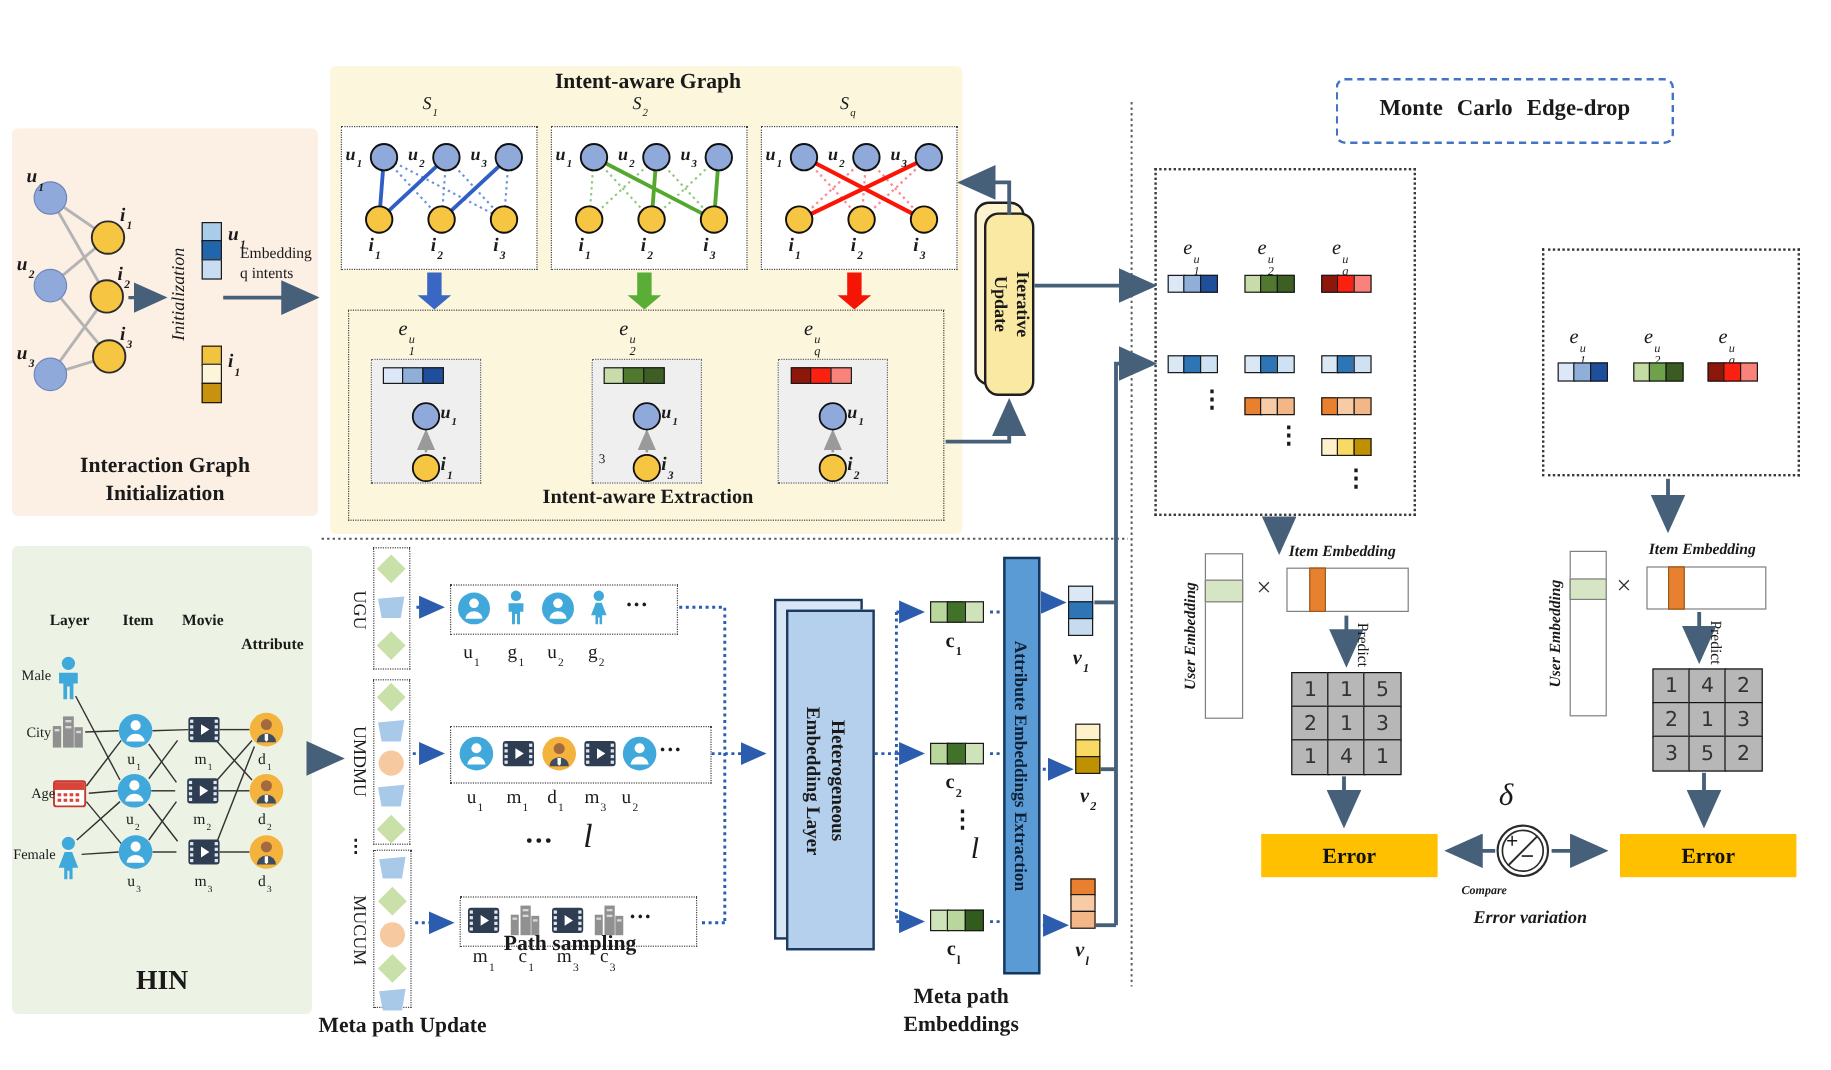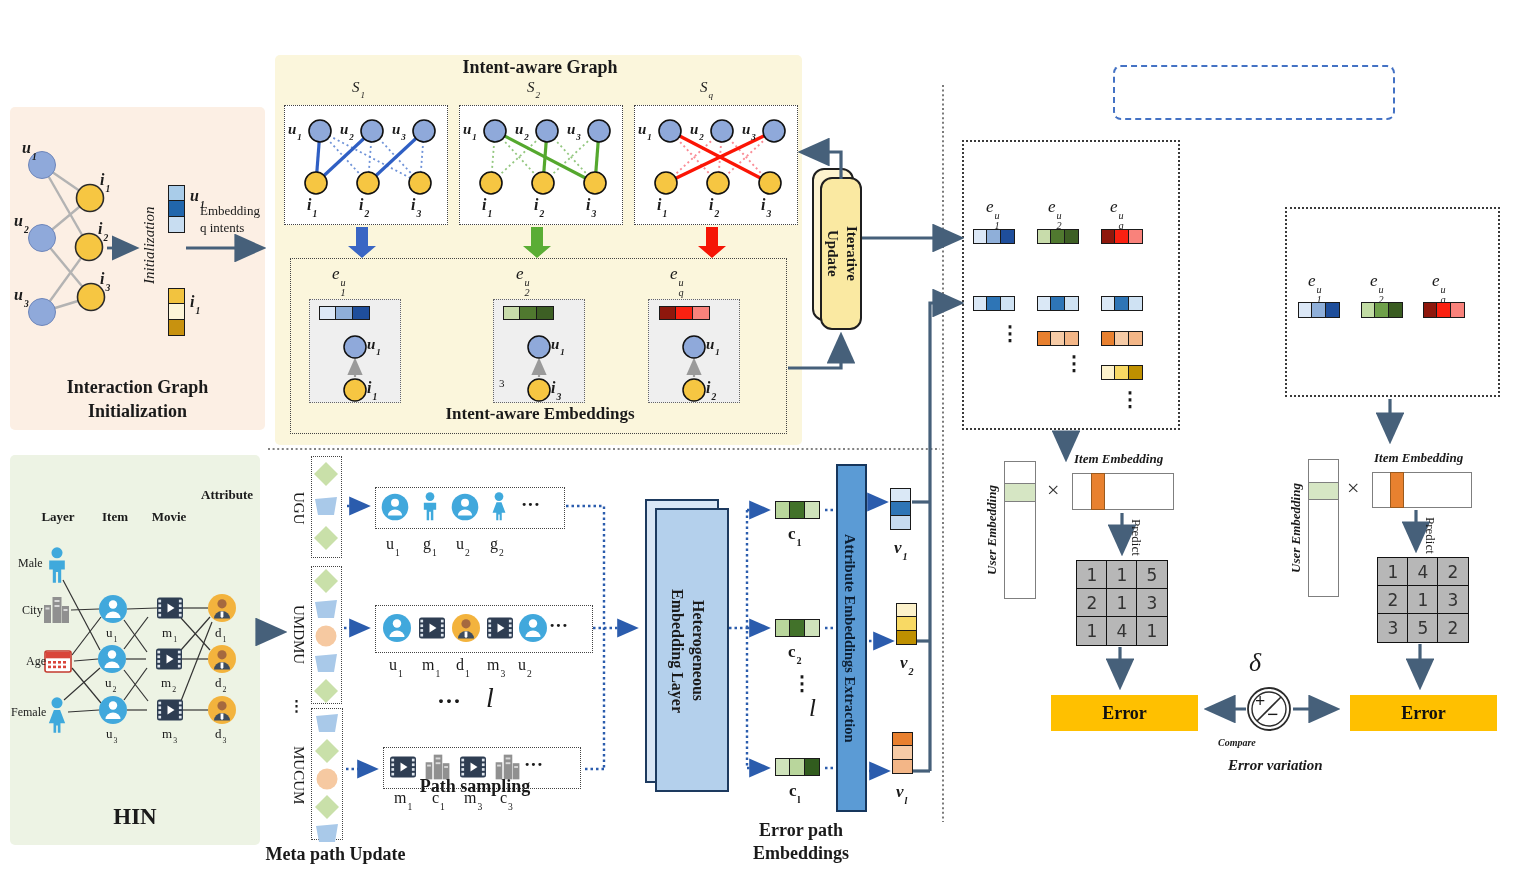--- a/index.html
+++ b/index.html
@@ -518,27 +518,28 @@
   <div class="lab laby b it math" style="left:367px;top:379px;font-size:16px"><span class="mb">i</span><span class="ss">
         <sub>1</sub>
       </span></div>
   <div class="lab laby b it math" style="left:551px;top:379px;font-size:16px"><span class="mb">i</span><span class="ss">
         <sub>3</sub>
       </span></div>
   <div class="lab laby b it math" style="left:706px;top:379px;font-size:16px"><span class="mb">i</span><span class="ss">
         <sub>2</sub>
       </span></div>
   <div class="lab laby" style="left:499px;top:377px;font-size:11px">3</div>
-  <div class="lab laby b ctr" style="left:380px;top:404px;width:320px;font-size:17px">Intent-aware Embeddings</div>
+  <div class="lab laby b ctr" style="left:380px;top:404px;width:320px;font-size:17px">Intent-aware Extraction</div>
 
   <div class="vtext laby b" style="left:823px;top:181px;height:145px;font-size:15px;line-height:1.25">
     <div>Iterative</div>
     <div>Update</div>
   </div>
 
+  <div class="lab laby b ctr" style="left:1113px;top:80px;width:282px;font-size:19px;word-spacing:7px">Monte Carlo Edge-drop</div>
 
   <div class="lab laby it math" style="left:986px;top:197px;font-size:17px"><span class="mb">e</span><span class="ss">
         <sup>u</sup>
         <sub>1</sub>
       </span></div>
   <div class="lab laby it math" style="left:1048px;top:197px;font-size:17px"><span class="mb">e</span><span class="ss">
         <sup>u</sup>
         <sub>2</sub>
       </span></div>
   <div class="lab laby it math" style="left:1110px;top:197px;font-size:17px"><span class="mb">e</span><span class="ss">
@@ -656,21 +657,21 @@
 
   <div class="lab laby it" style="left:1249px;top:648px;font-size:26px">δ</div>
   <div class="lab laby b" style="left:1255px;top:691px;font-size:18px">+</div>
   <div class="lab laby b" style="left:1267px;top:703px;font-size:20px">−</div>
   <div class="lab laby b it" style="left:1218px;top:737px;font-size:10px">Compare</div>
   <div class="lab laby b it" style="left:1228px;top:757px;font-size:15px">Error variation</div>
 
   <div class="lab laby b ctr" style="left:33px;top:510px;width:50px;font-size:13px">Layer</div>
   <div class="lab laby b ctr" style="left:95px;top:510px;width:40px;font-size:13px">Item</div>
   <div class="lab laby b ctr" style="left:147px;top:510px;width:44px;font-size:13px">Movie</div>
-  <div class="lab laby b ctr" style="left:198px;top:488px;width:58px;font-size:13px">Attribute</div>
+  <div class="lab laby b ctr" style="left:198px;top:530px;width:58px;font-size:13px">Attribute</div>
   <div class="lab laby" style="left:18px;top:557px;font-size:12px">Male</div>
   <div class="lab laby" style="left:22px;top:604px;font-size:12px">City</div>
   <div class="lab laby" style="left:26px;top:655px;font-size:12px">Age</div>
   <div class="lab laby" style="left:11px;top:706px;font-size:12px">Female</div>
   <div class="lab laby math up" style="left:106px;top:626px;font-size:13px"><span class="mb">u</span><span class="ss">
         <sub>1</sub>
       </span></div>
   <div class="lab laby math up" style="left:105px;top:676px;font-size:13px"><span class="mb">u</span><span class="ss">
         <sub>2</sub>
       </span></div>
@@ -773,21 +774,21 @@
         <sub>1</sub>
       </span></div>
   <div class="lab laby b math up" style="left:788px;top:642px;font-size:17px"><span class="mb">c</span><span class="ss">
         <sub>2</sub>
       </span></div>
   <div class="lab laby b math up" style="left:789px;top:781px;font-size:17px"><span class="mb">c</span><span class="ss">
         <sub>l</sub>
       </span></div>
   <div class="lab laby b" style="left:792px;top:672px;font-size:20px">⋮</div>
   <div class="lab laby it" style="left:809px;top:694px;font-size:25px">l</div>
-  <div class="lab laby b ctr" style="left:741px;top:820px;width:120px;font-size:18px">Error path</div>
+  <div class="lab laby b ctr" style="left:741px;top:820px;width:120px;font-size:18px">Meta path</div>
   <div class="lab laby b ctr" style="left:741px;top:843px;width:120px;font-size:18px">Embeddings</div>
 
   <div class="vtext laby b" style="left:841px;top:470px;height:336px;font-size:14.5px;color:#0d1f33">Attribute Embeddings Extraction</div>
 
   <div class="strip v laby" style="left:890px;top:488px;--cw:21px;--ch:15px">
       <span class="cell" style="background: rgb(218, 232, 246);"></span>
       <span class="cell" style="background: rgb(46, 117, 182);"></span>
       <span class="cell" style="background: rgb(198, 219, 240);"></span>
     </div>
   <div class="strip v laby" style="left:896px;top:603px;--cw:21px;--ch:15px">

